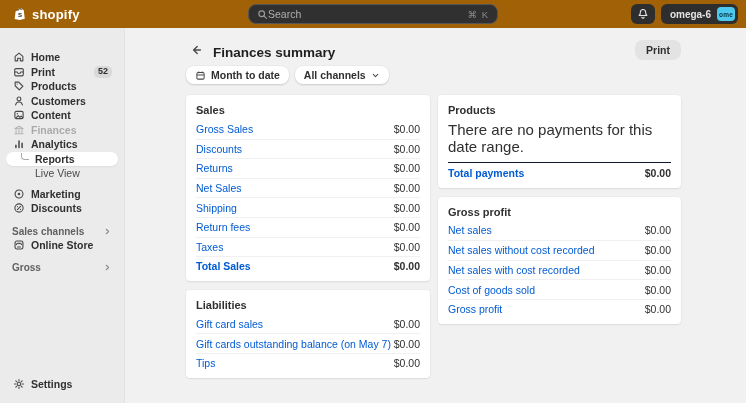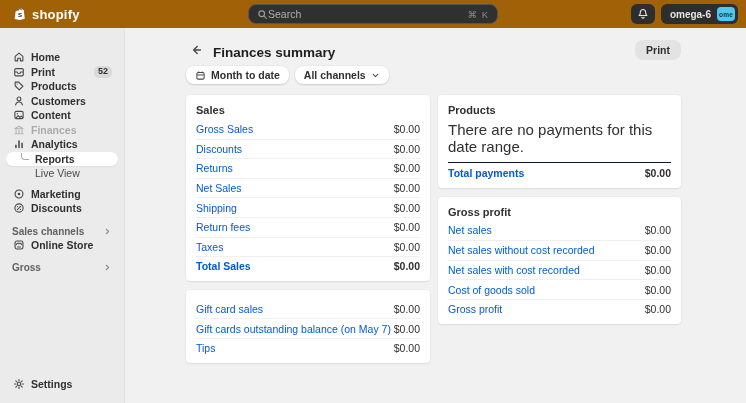--- a/index.html
+++ b/index.html
@@ -317,20 +317,21 @@
               <a class="flink">Taxes</a>
               <span class="fval">$0.00</span>
             </div>
           <div class="frow total">
               <a class="flink">Total Sales</a>
               <span class="fval">$0.00</span>
             </div>
         </section>
 
         <section class="card">
+          <div class="card-title">Liabilities</div>
           <div class="frow">
               <a class="flink">Gift card sales</a>
               <span class="fval">$0.00</span>
             </div>
           <div class="frow">
               <a class="flink">Gift cards outstanding balance (on May 7)</a>
               <span class="fval">$0.00</span>
             </div>
           <div class="frow">
               <a class="flink">Tips</a>

